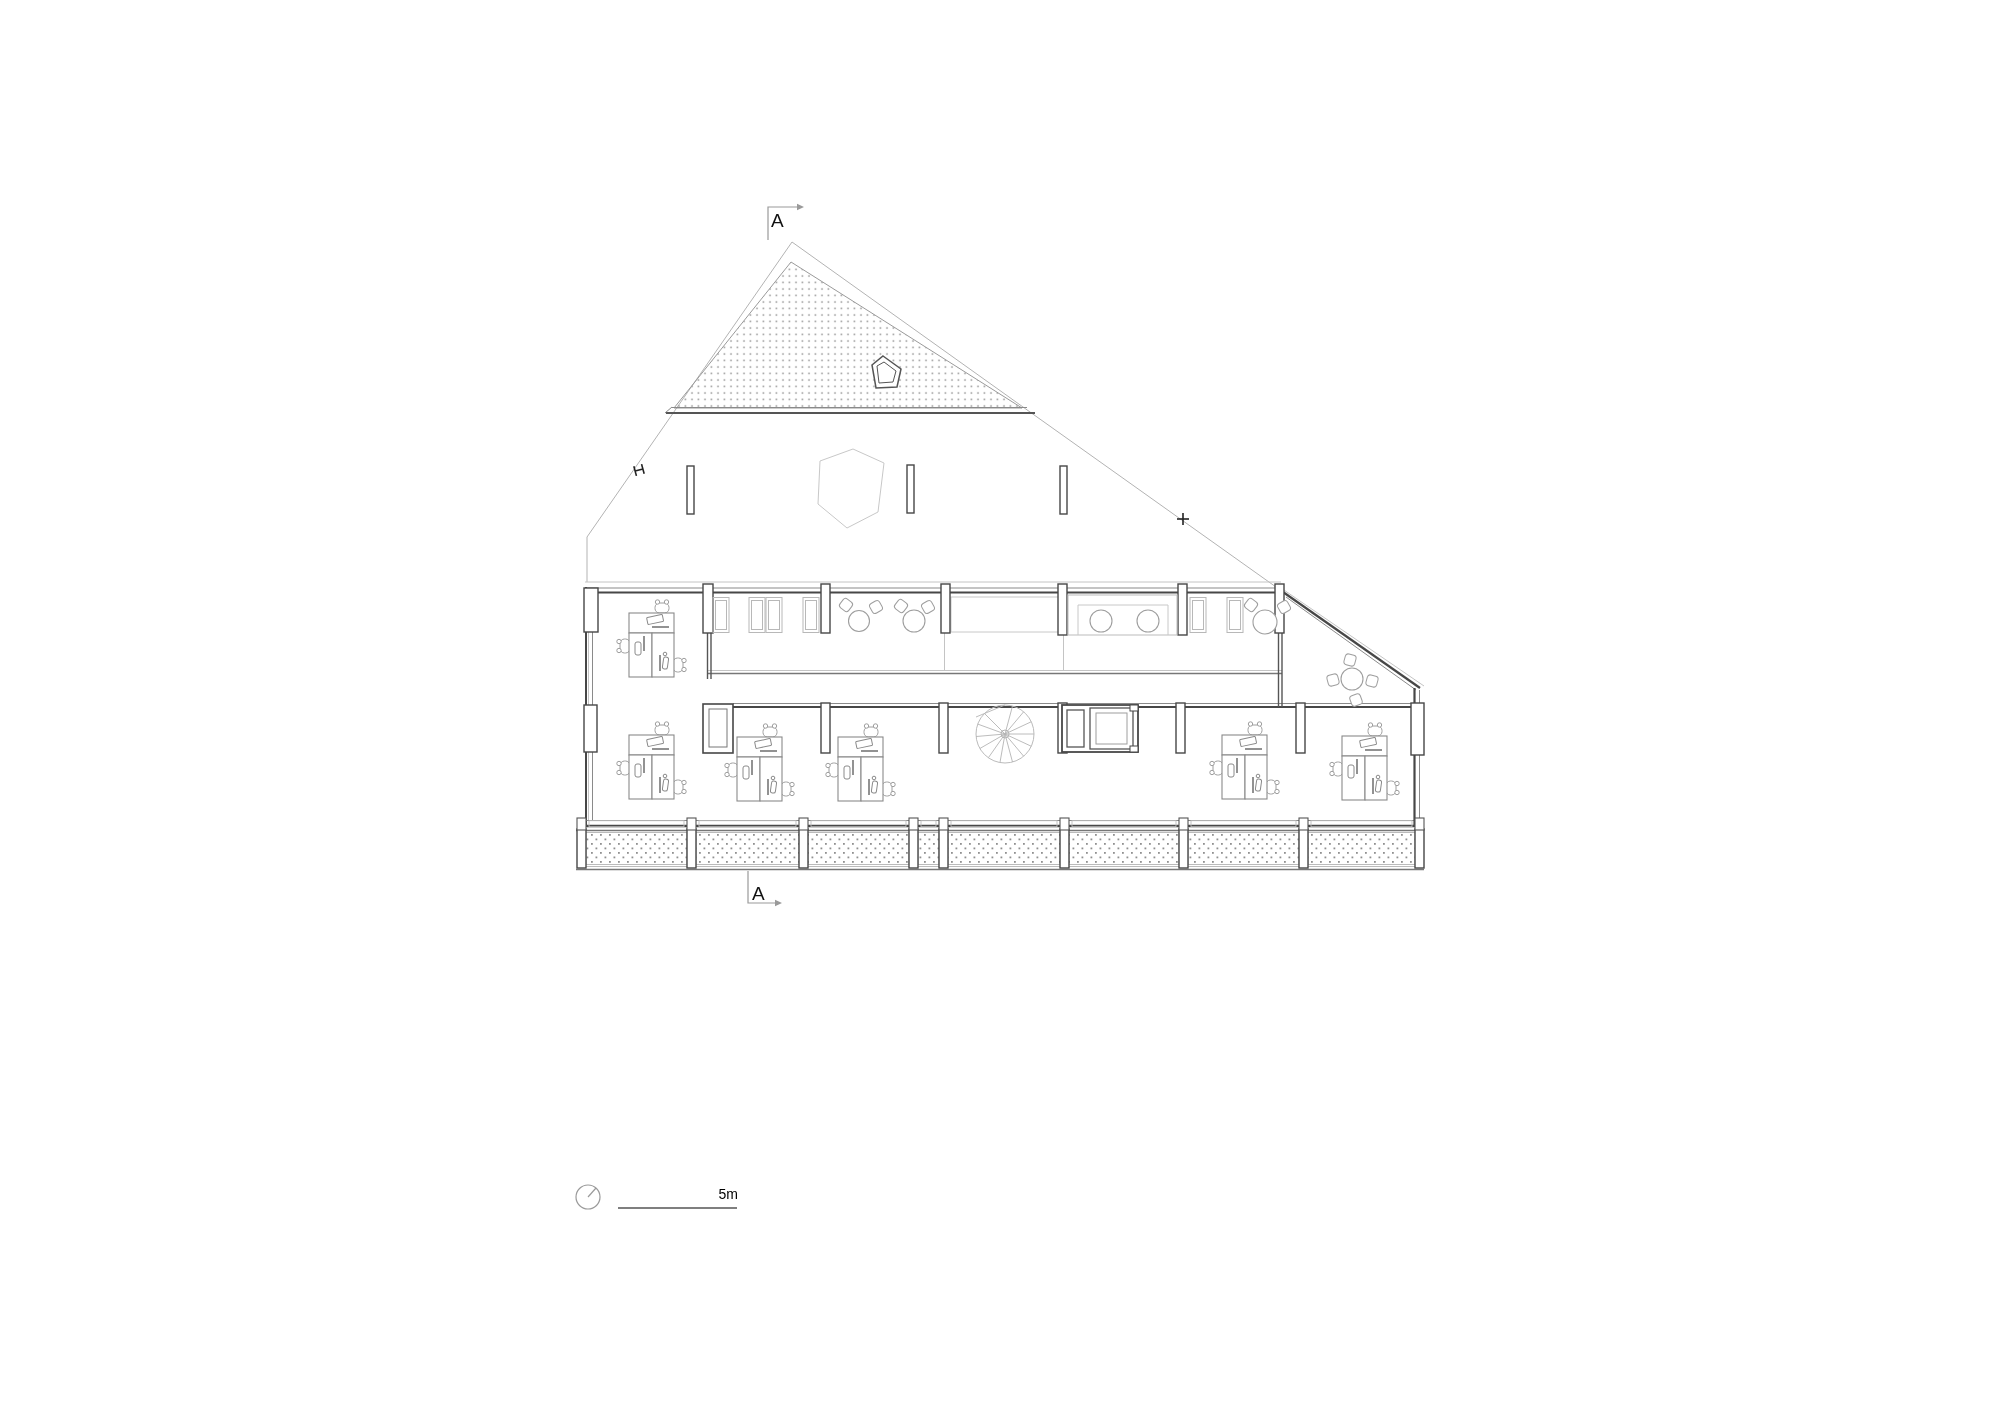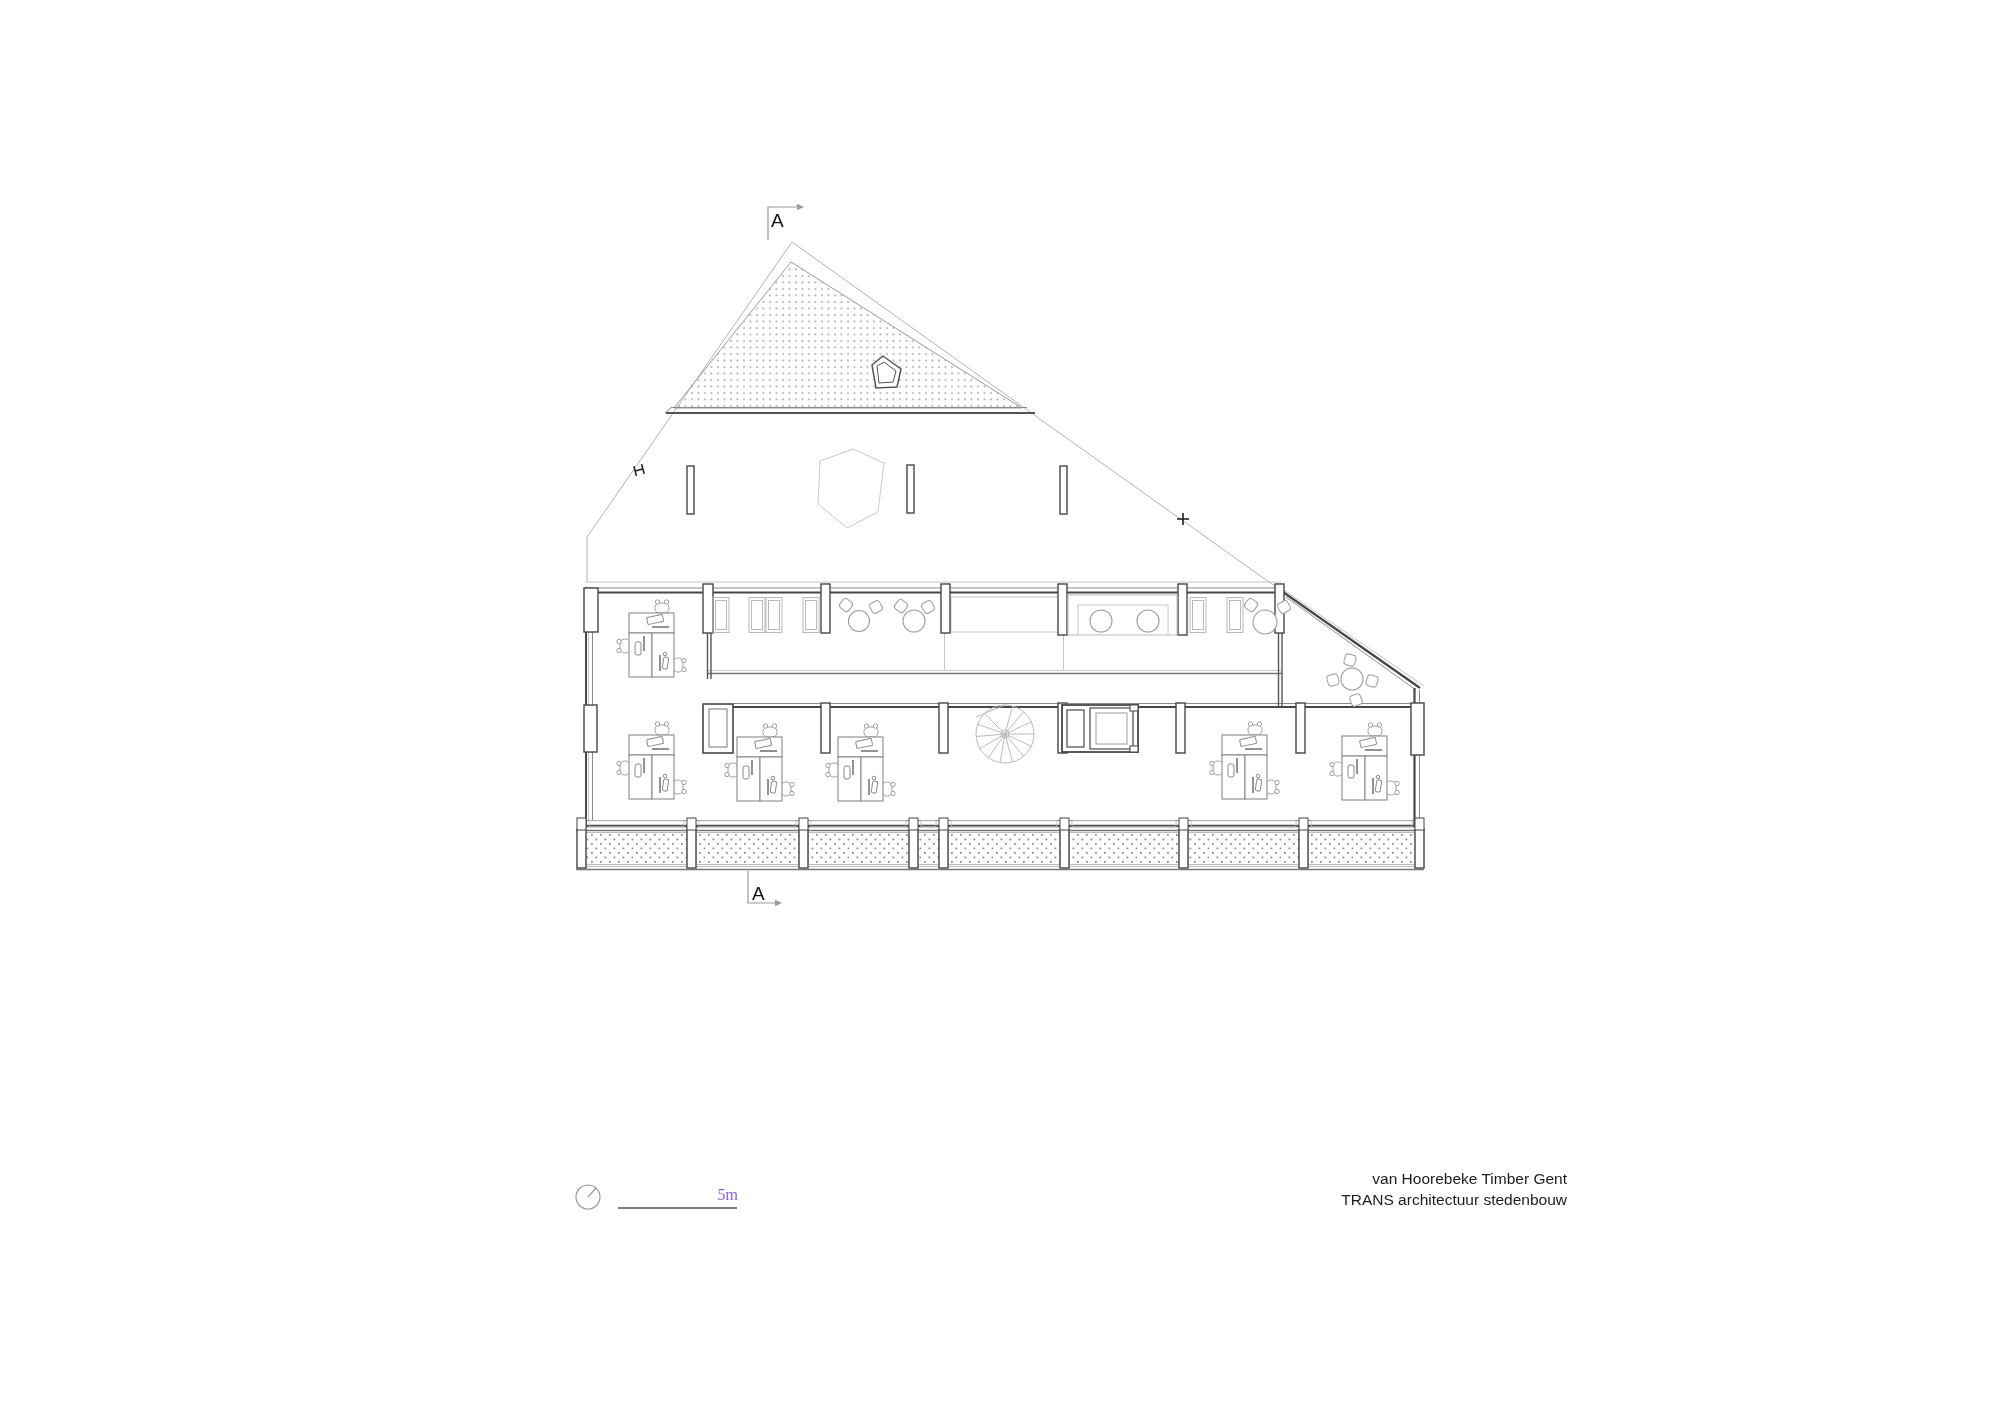--- a/index.html
+++ b/index.html
@@ -24,21 +24,21 @@
   .iteml{stroke:#777;stroke-width:1.6;}
   .paneg rect{fill:none;stroke:#b8b8b8;stroke-width:1;}
   .marker{font-family:"Liberation Sans",sans-serif;font-size:19px;fill:#111;}
   .mk{stroke:#222;stroke-width:1.6;}
   .arrowln{fill:none;stroke:#9a9a9a;stroke-width:1.2;}
   .arrowhd{fill:#9a9a9a;}
   
   .titleblock{position:absolute;left:1167px;top:1168px;width:400px;text-align:right;
               font-size:15.5px;line-height:21px;color:#1c1c1c;}
   .scalelabel{position:absolute;left:618px;top:1186px;width:120px;text-align:right;
-              font-size:16px;color:#8b5cf6;font-family:Liberation Serif, serif;}
+              font-size:14px;color:#000000;}
 </style>
 </head>
 <body>
 
 <div class="canvas">
 <svg id="plan-svg" width="2000" height="1414" viewBox="0 0 2000 1414">
   <defs>
     <pattern id="dotsA" width="6.5" height="6.5" patternUnits="userSpaceOnUse">
       <rect x="2.2" y="2.2" width="1.6" height="1.6" fill="#9a9a9a"></rect>
     </pattern>
@@ -293,18 +293,14 @@
 
   <g>
     <circle cx="588" cy="1197" r="12" fill="none" stroke="#9a9a9a" stroke-width="1.2"></circle>
     <line x1="588" y1="1197" x2="596" y2="1188" stroke="#9a9a9a" stroke-width="1.2"></line>
   </g>
   <g>
     <line x1="618" y1="1208" x2="737" y2="1208" stroke="#555" stroke-width="1.4"></line>
   </g>
 </svg>
 
-<div class="titleblock">
-  <div>van Hoorebeke Timber Gent</div>
-  <div>TRANS architectuur stedenbouw</div>
-</div>
 <div class="scalelabel">5m</div>
 </div>
 
 </body></html>

